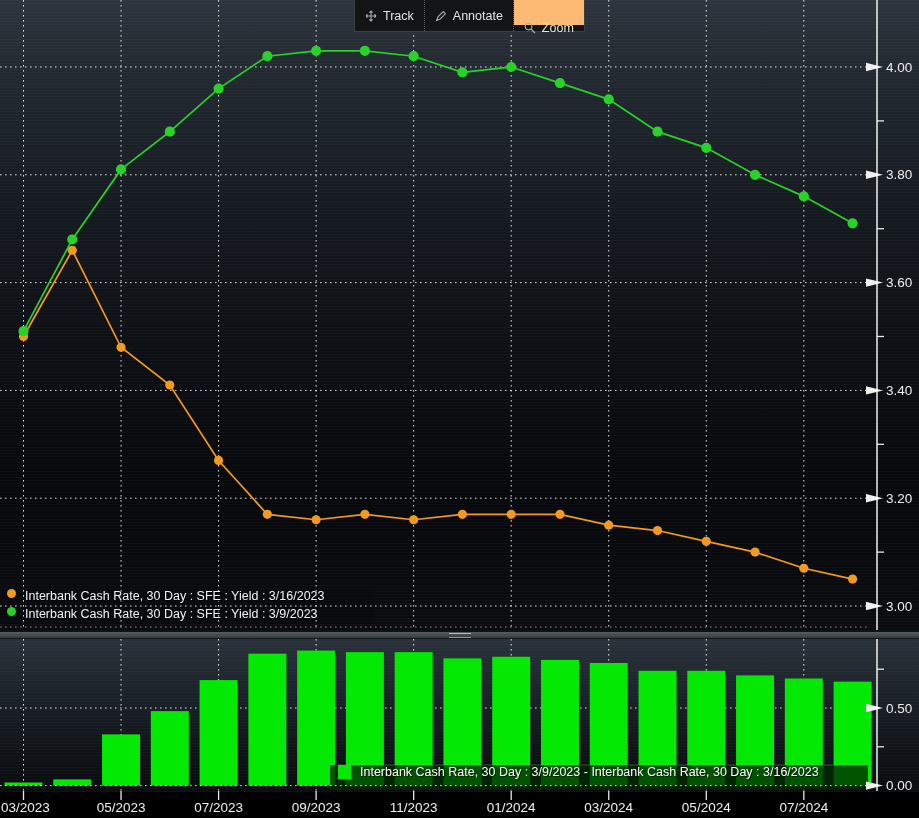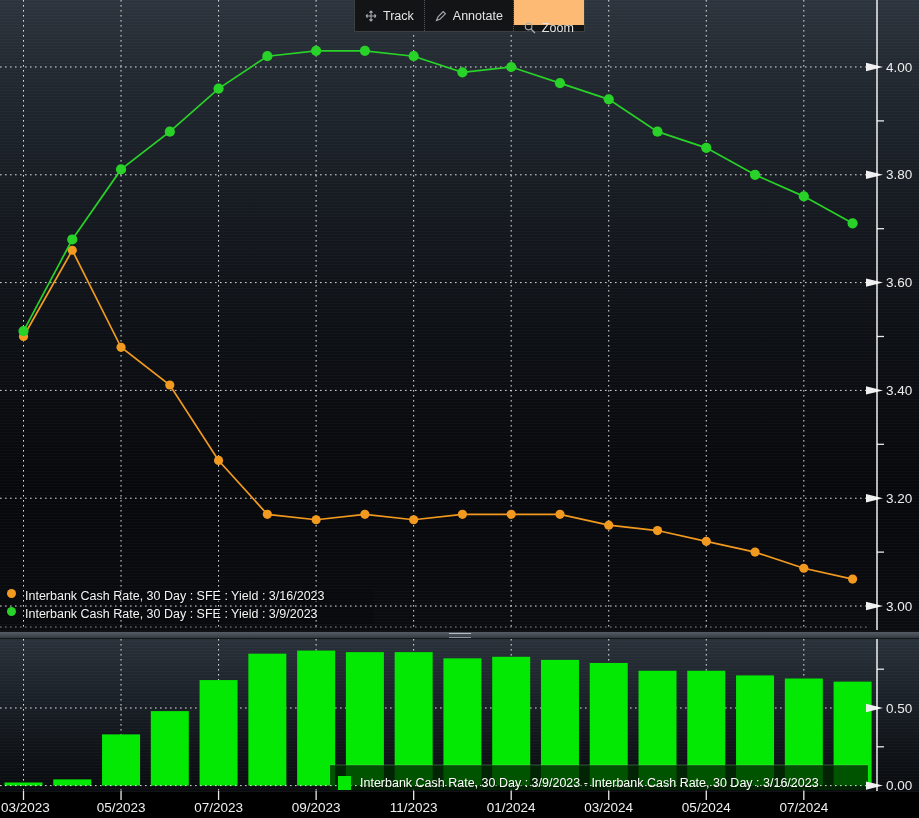--- a/index.html
+++ b/index.html
@@ -23,21 +23,21 @@
     border-top:1px solid #b4bac0;border-bottom:1px solid #8d949a;}
   .toolbar{position:absolute;left:354px;top:0;height:32px;display:flex;align-items:stretch;
     background:#fdba74;border:1px solid #3c4043;border-top:none;box-sizing:border-box;z-index:6;}
   .tb-btn{display:flex;align-items:center;gap:6px;padding:0 10px;color:#e4e4e4;font-size:12.5px;
     background:#121416;border-right:1px dotted #565a5e;white-space:nowrap;}
   .tb-btn:last-child{border-right:none;margin-top:25px;}
   .tb-icon{width:12px;height:12px;flex:none;}
   .lg-row{position:absolute;left:0;display:flex;align-items:flex-start;height:17px;padding-left:7px;gap:9px;
     font-size:12.5px;color:#f4f4f4;z-index:4;text-shadow:1px 1px 0 rgba(0,0,0,0.85);white-space:nowrap;}
   .lg-dot{width:9px;height:9px;border-radius:50%;flex:none;}
-  .strip-lg{position:absolute;left:330px;top:765px;width:538px;height:25px;display:flex;align-items:flex-end;
+  .strip-lg{position:absolute;left:330px;top:765px;width:538px;height:25px;display:flex;align-items:flex-start;
     gap:9px;padding-left:8px;box-sizing:border-box;font-size:12.5px;color:#fff;z-index:4;
     text-shadow:1px 1px 0 rgba(0,25,0,0.85);white-space:nowrap;}
   .strip-swatch{width:13px;height:14px;flex:none;}
 </style>
 </head>
 <body>
 
 <div class="stage">
   <div class="panel1"></div>
   <div class="panel2"></div>

